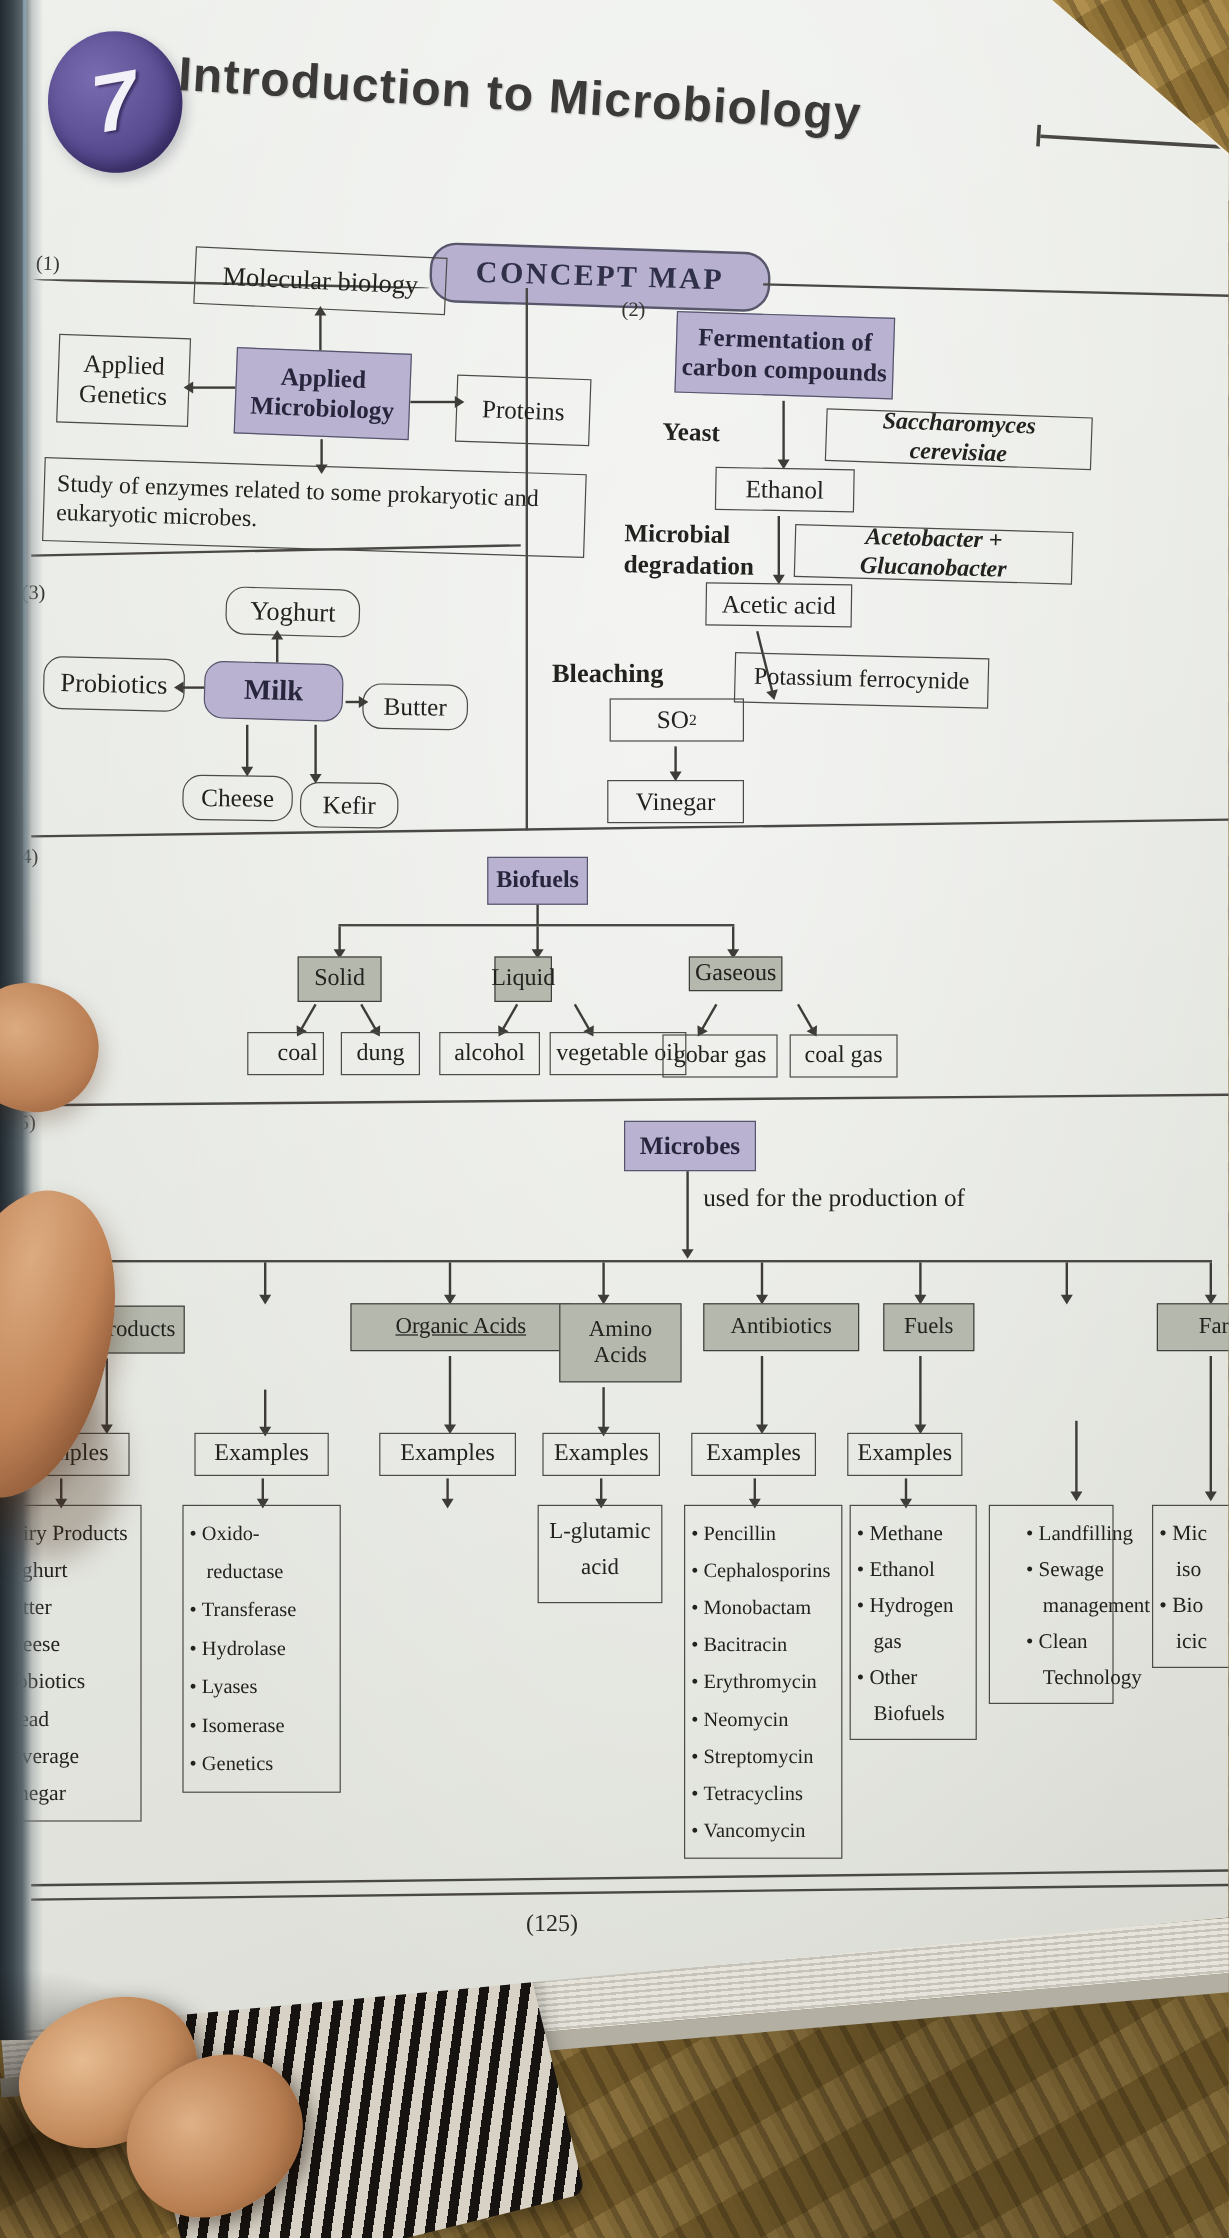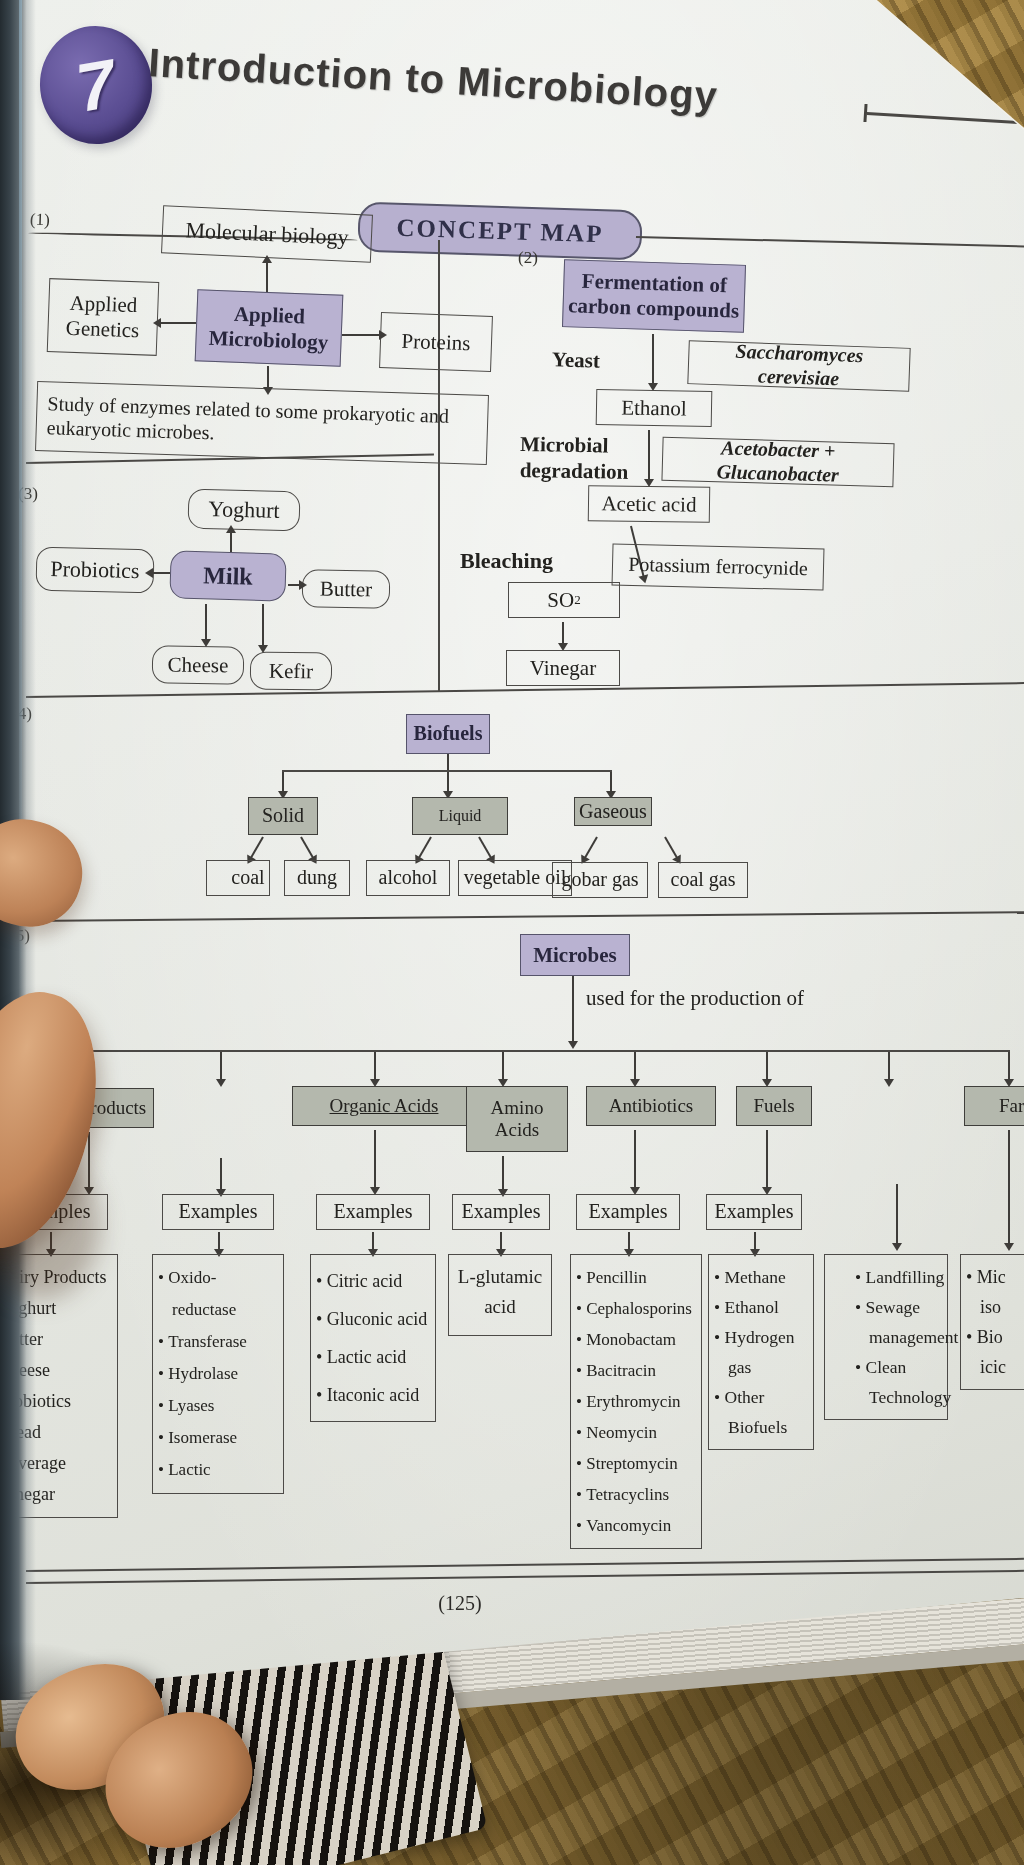--- a/index.html
+++ b/index.html
@@ -113,21 +113,21 @@
   <div class="ln" style="left:26px;top:696px;width:1000px;height:2px;transform:rotate(-.8deg);transform-origin:left top;"></div>
 
   <div class="num" style="left:12px;top:704px;">(4)</div>
   <div class="bx fillp" style="left:406px;top:714px;width:84px;height:40px;font-size:20px;">Biofuels</div>
   <div class="arr nohead" style="left:447px;top:754px;height:17px;"></div>
   <div class="ln" style="left:282px;top:770px;width:330px;height:2px;"></div>
   <div class="arr" style="left:282px;top:772px;height:20px;"></div>
   <div class="arr" style="left:447px;top:772px;height:20px;"></div>
   <div class="arr" style="left:610px;top:772px;height:20px;"></div>
   <div class="bx fillg" style="left:248px;top:797px;width:70px;height:38px;font-size:20px;">Solid</div>
-  <div class="bx fillg" style="left:412px;top:797px;width:96px;height:38px;font-size:16px;">Liquid</div>
+  <div class="bx fillg" style="left:412px;top:797px;width:48px;height:38px;font-size:20px;">Liquid</div>
   <div class="bx fillg" style="left:574px;top:797px;width:78px;height:29px;font-size:20px;">Gaseous</div>
   <div class="arr" style="left:262px;top:837px;height:24px;transform:rotate(30deg);transform-origin:top center;"></div>
   <div class="arr" style="left:300px;top:837px;height:24px;transform:rotate(-30deg);transform-origin:top center;"></div>
   <div class="arr" style="left:430px;top:837px;height:24px;transform:rotate(30deg);transform-origin:top center;"></div>
   <div class="arr" style="left:478px;top:837px;height:24px;transform:rotate(-30deg);transform-origin:top center;"></div>
   <div class="arr" style="left:596px;top:837px;height:24px;transform:rotate(30deg);transform-origin:top center;"></div>
   <div class="arr" style="left:664px;top:837px;height:24px;transform:rotate(-30deg);transform-origin:top center;"></div>
   <div class="bx" style="left:206px;top:860px;width:64px;height:36px;font-size:20px;padding-left:24px;">coal</div>
   <div class="bx" style="left:284px;top:860px;width:66px;height:36px;font-size:20px;">dung</div>
   <div class="bx" style="left:366px;top:860px;width:84px;height:36px;font-size:20px;">alcohol</div>
@@ -190,27 +190,21 @@
     <p>Bread</p>
     <p>Beverage</p>
     <p>Vinegar</p>
   </div>
   <div class="list bul" style="left:152px;top:1254px;width:132px;font-size:17px;line-height:32px;">
     <p>Oxido-reductase</p>
     <p>Transferase</p>
     <p>Hydrolase</p>
     <p>Lyases</p>
     <p>Isomerase</p>
-    <p>Lactic</p>
-  </div>
-  <div class="list bul" style="left:310px;top:1254px;width:126px;font-size:18px;line-height:38px;">
-    <p>Citric acid</p>
-    <p>Gluconic acid</p>
-    <p>Lactic acid</p>
-    <p>Itaconic acid</p>
+    <p>Genetics</p>
   </div>
   <div class="list" style="left:448px;top:1254px;width:104px;height:82px;font-size:19px;line-height:30px;text-align:center;">
     <p style="padding-left:0;text-indent:0;">L-glutamic acid</p>
   </div>
   <div class="list bul" style="left:570px;top:1254px;width:132px;font-size:17px;line-height:31px;">
     <p>Pencillin</p>
     <p>Cephalosporins</p>
     <p>Monobactam</p>
     <p>Bacitracin</p>
     <p>Erythromycin</p>
@@ -218,21 +212,21 @@
     <p>Streptomycin</p>
     <p>Tetracyclins</p>
     <p>Vancomycin</p>
   </div>
   <div class="list bul" style="left:708px;top:1254px;width:106px;font-size:17.5px;line-height:30px;">
     <p>Methane</p>
     <p>Ethanol</p>
     <p>Hydrogen gas</p>
     <p>Other Biofuels</p>
   </div>
-  <div class="list bul" style="left:824px;top:1254px;width:124px;font-size:17.5px;line-height:30px;padding-left:30px;">
+  <div class="list bul" style="left:824px;top:1254px;width:104px;font-size:17.5px;line-height:30px;padding-left:30px;">
     <p>Landfilling</p>
     <p>Sewage management</p>
     <p>Clean Technology</p>
   </div>
   <div class="list" style="left:960px;top:1254px;width:150px;font-size:18px;line-height:30px;">
     <p style="padding-left:14px;text-indent:-14px;"><span style="display:inline;">•&nbsp;</span><span>Mic</span></p>
     <p class="cont">iso</p>
     <p style="padding-left:14px;text-indent:-14px;"><span style="display:inline;">•&nbsp;</span><span>Bio</span></p>
     <p class="cont">icic</p>
   </div>

